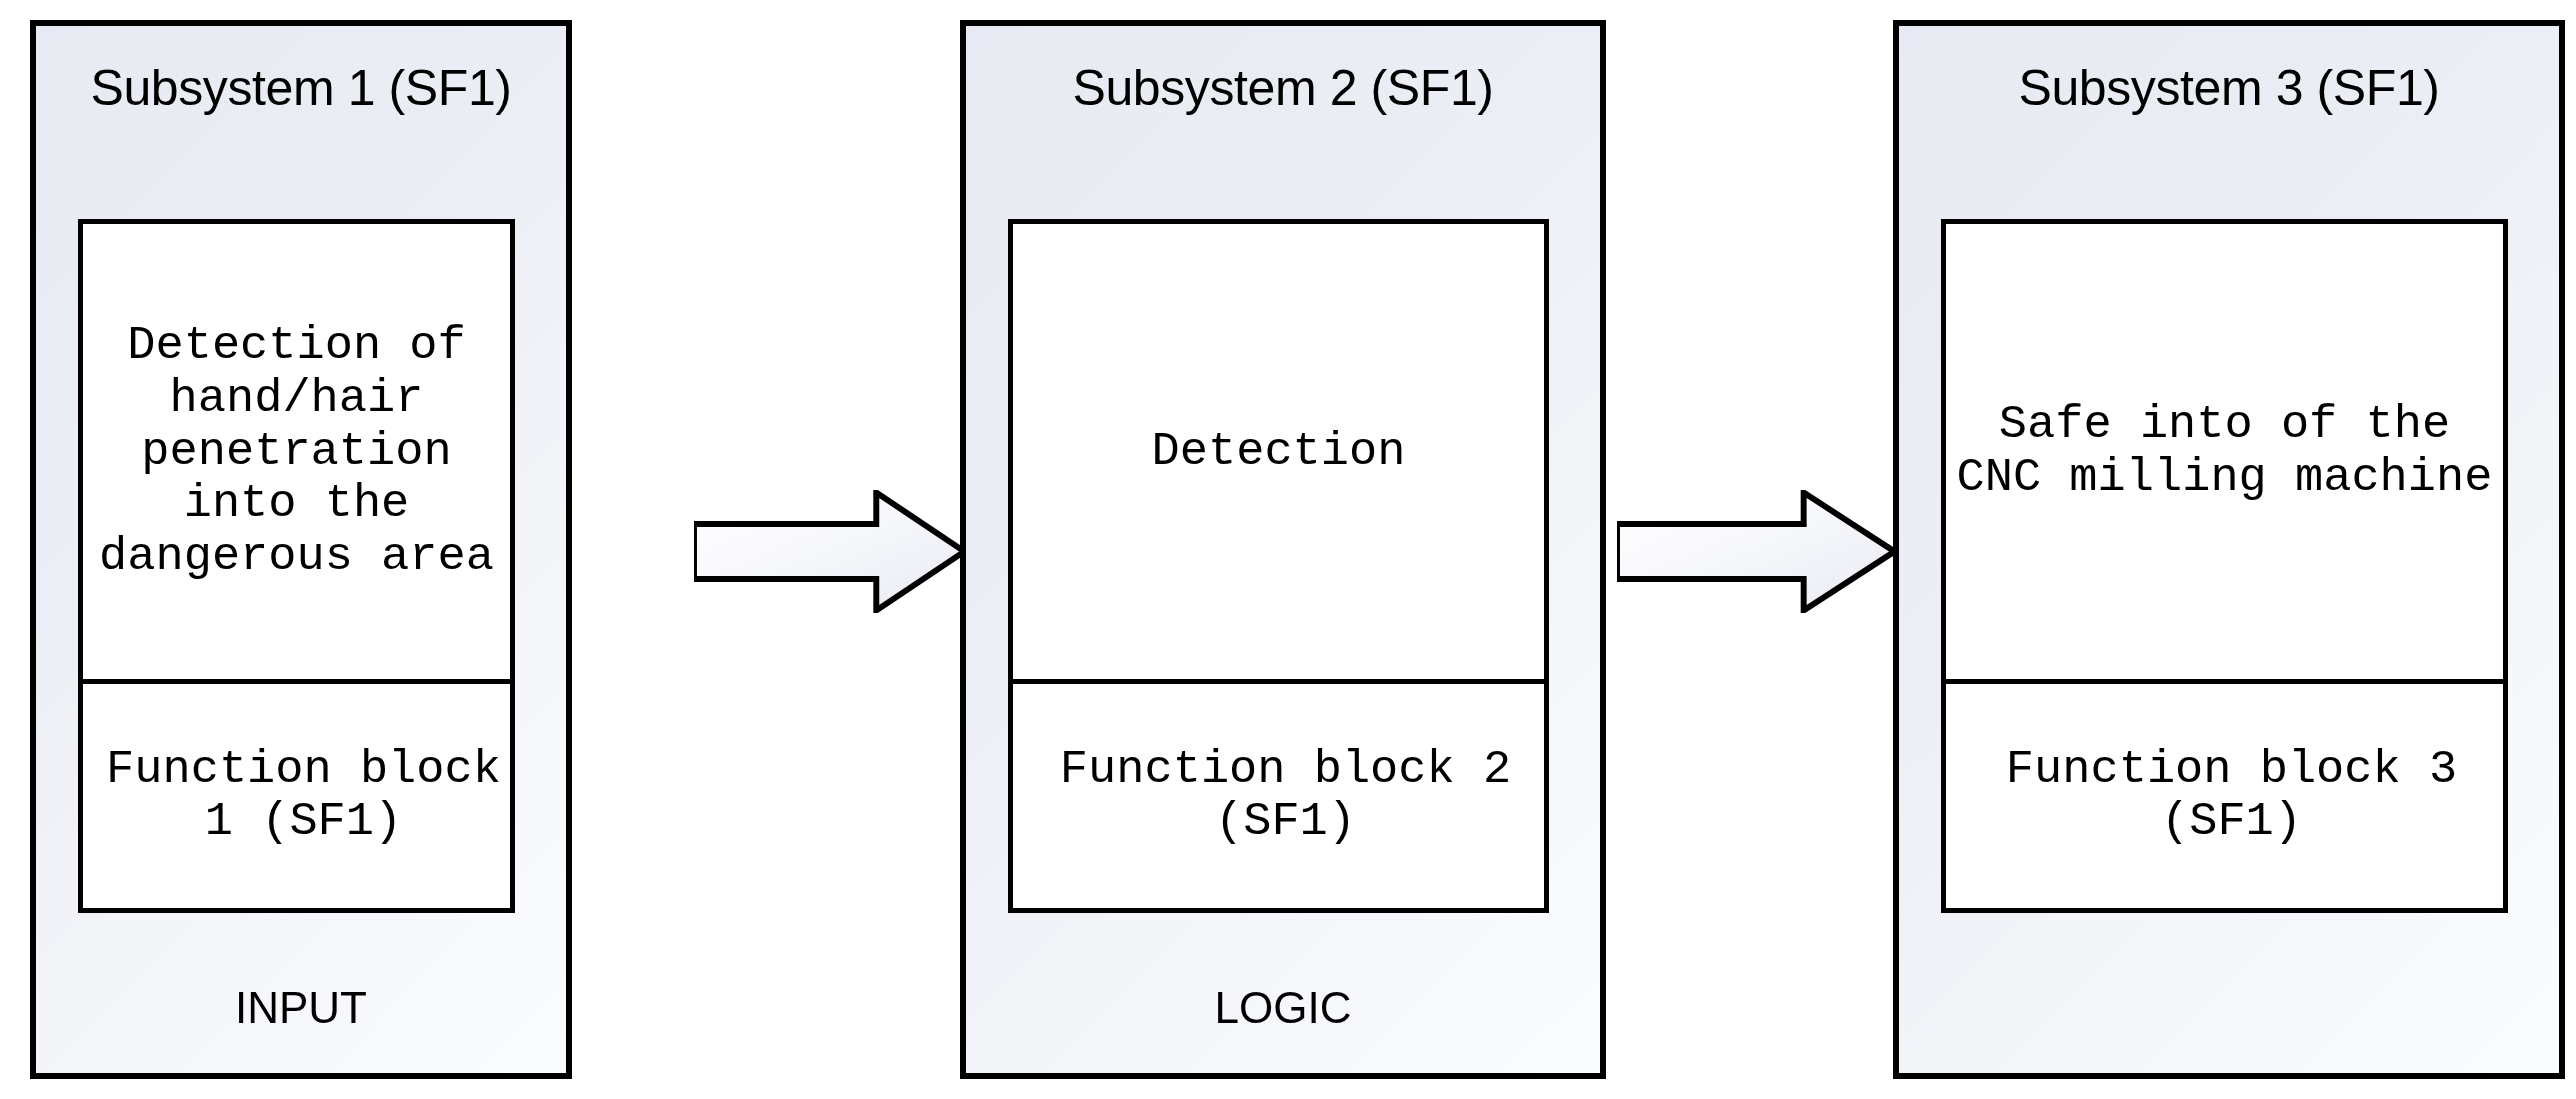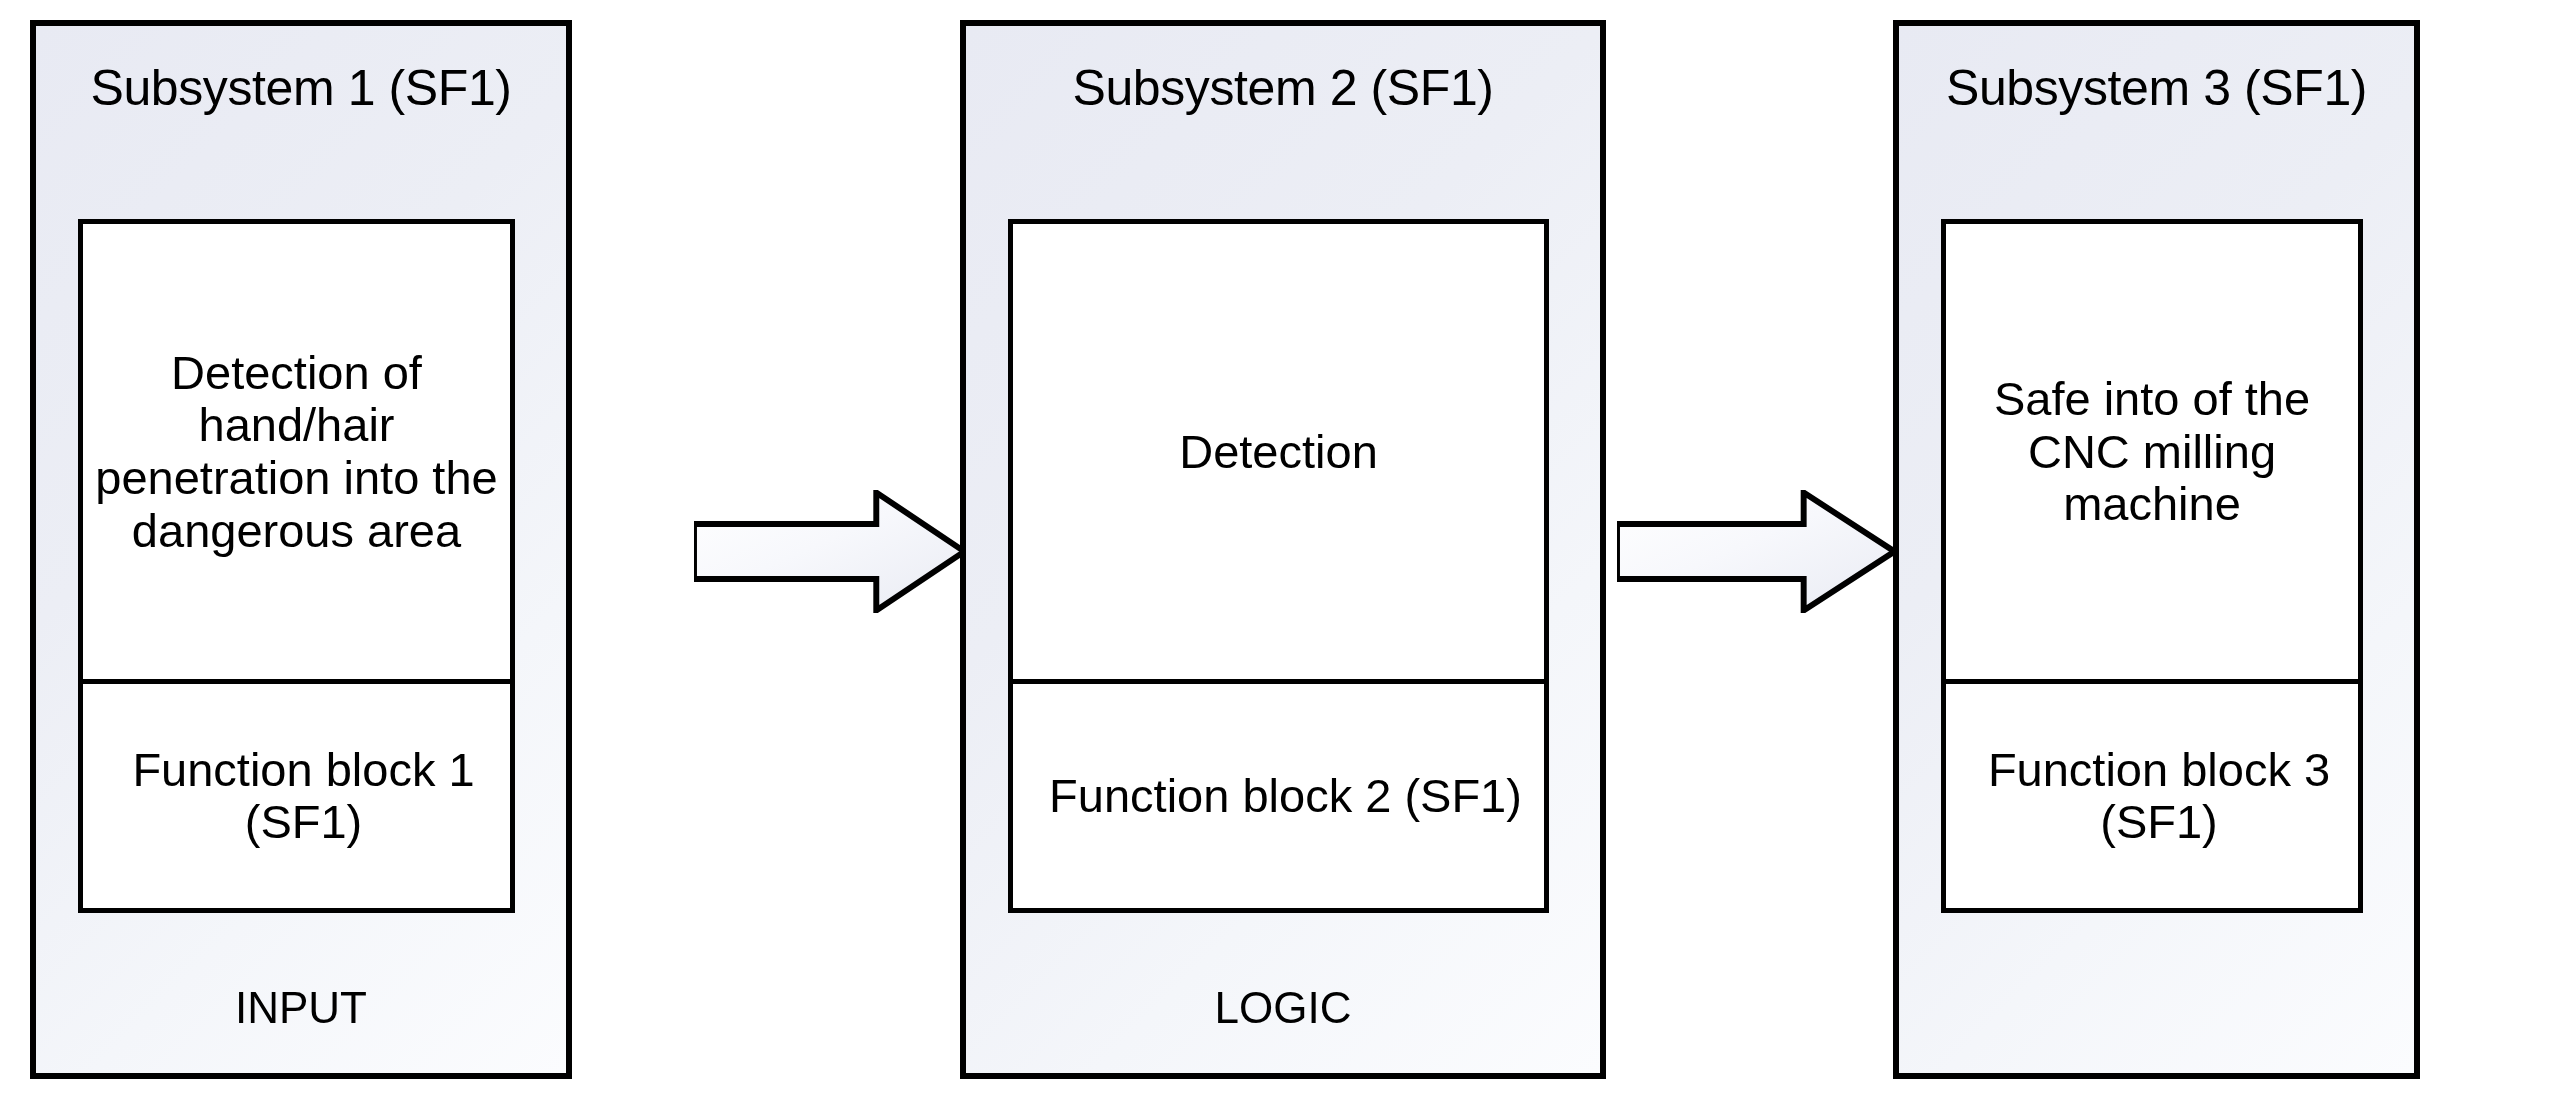--- a/index.html
+++ b/index.html
@@ -15,21 +15,21 @@
     height:1059px;
     box-sizing:border-box;
     border:6px solid #000000;
     background:linear-gradient(135deg,#e8eaf3 0%,#eceef5 38%,#f4f6fa 70%,#fbfcfe 100%);
     display:flex;
     flex-direction:column;
     align-items:center;
   }
   .sub1{left:30px;width:542px;}
   .sub2{left:960px;width:646px;}
-  .sub3{left:1893px;width:527px;}
+  .sub3{left:1893px;width:672px;}
 
   .sub-title{
     width:100%;
     text-align:center;
     font-size:50px;
     line-height:1;
     margin-top:37px;
     letter-spacing:-0.4px;
     white-space:nowrap;
   }
@@ -39,20 +39,21 @@
     position:absolute;
     left:42px;
     right:51px;
     top:193px;
     height:694px;
     box-sizing:border-box;
     border:5.1px solid #000000;
     background:#ffffff;
     display:flex;
     flex-direction:column;
+    font-family:Liberation Mono, monospace;
   }
   .inner-desc{
     flex:0 0 460px;
     display:flex;
     align-items:center;
     justify-content:center;
     text-align:center;
     box-sizing:border-box;
     padding:0 8.5px;
     border-bottom:5.1px solid #000000;

